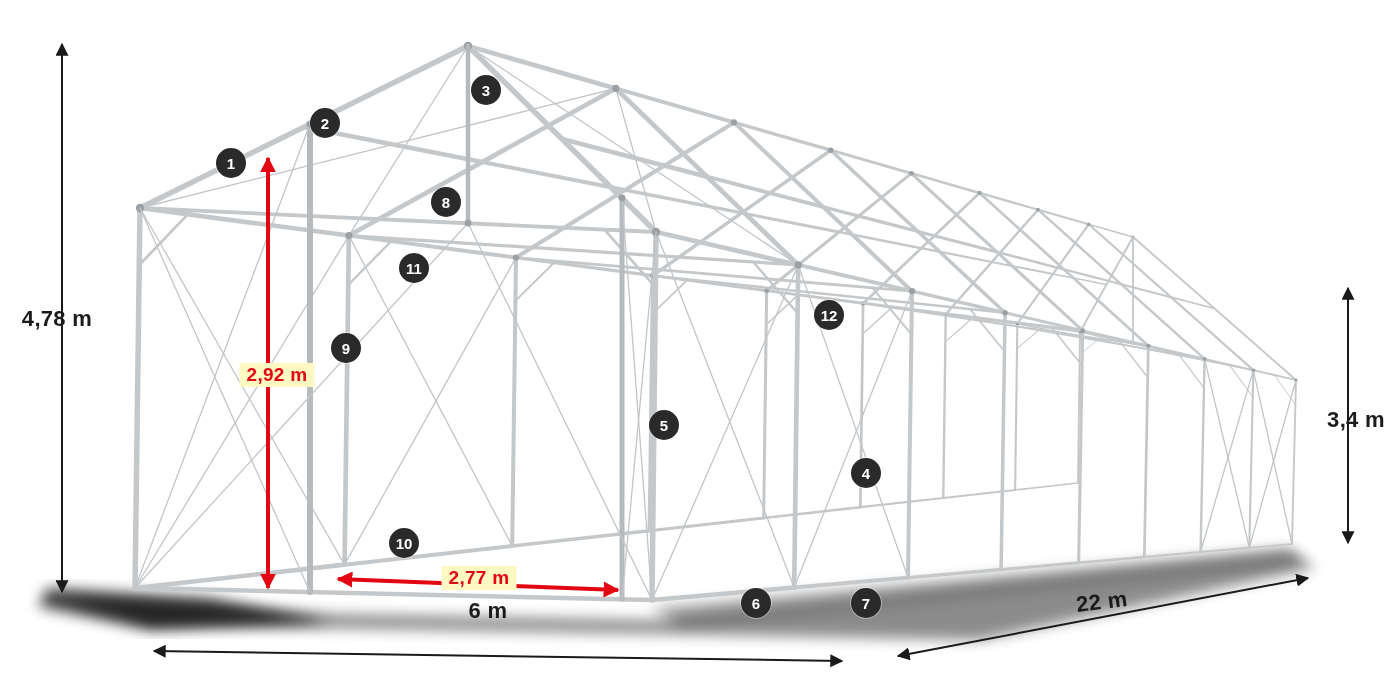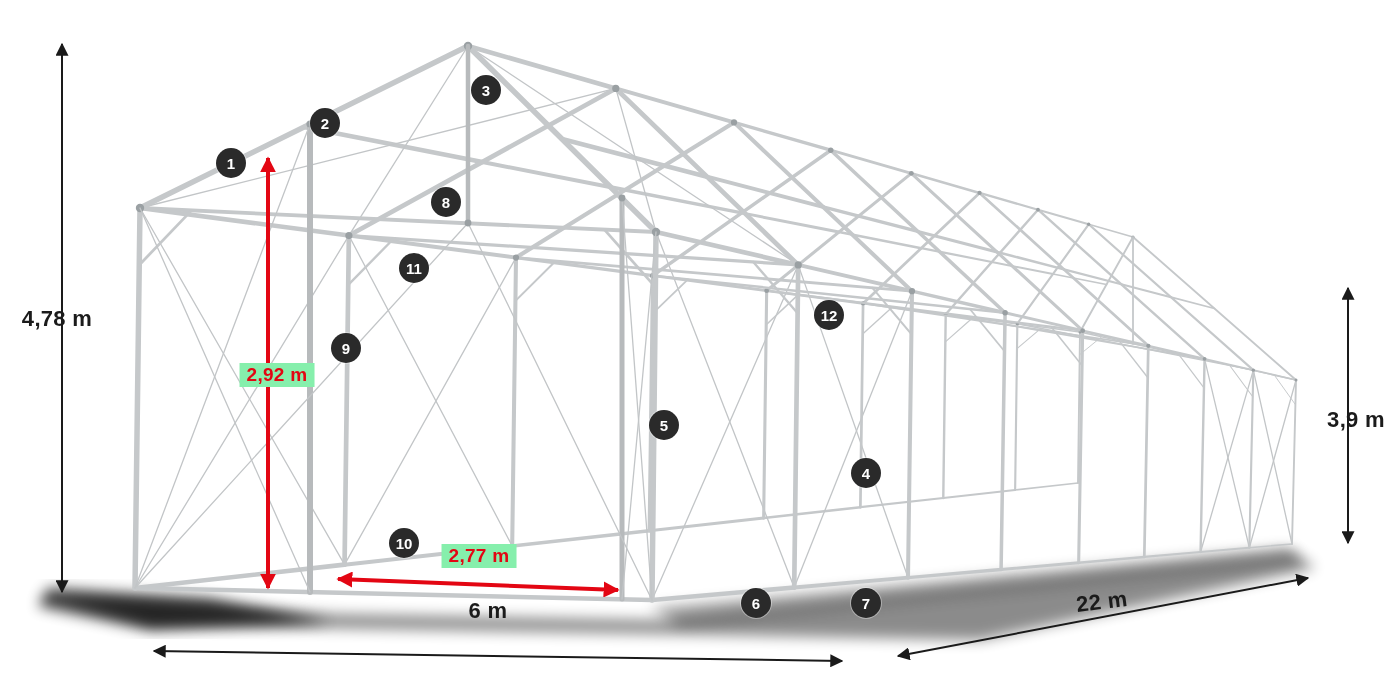--- a/index.html
+++ b/index.html
@@ -12,21 +12,21 @@
     position:absolute; width:30px; height:30px; border-radius:50%;
     background:#2a2a2a; color:#fff; display:flex; align-items:center; justify-content:center;
     font-weight:700; font-size:15px; transform:translate(-50%,-50%);
     box-shadow:0 0 0 1px rgba(255,255,255,.35);
   }
   .dim{
     position:absolute; transform:translate(-50%,-50%);
     font-weight:700; font-size:22px; color:var(--ink); white-space:nowrap; letter-spacing:.3px;
   }
   .dim.red{
-    color:var(--accent); background:#86efac; padding:1px 7px; font-size:19px;
+    color:var(--accent); background:#fef9c3; padding:1px 7px; font-size:19px;
   }
   .dim.rot22{ transform:translate(-50%,-50%) rotate(-7deg); }
   .arrow-black{ stroke:#1a1a1a; stroke-width:2; }
   .arrow-red{ stroke:var(--accent); stroke-width:4; }
 </style>
 </head>
 <body>
 
 <div id="stage">
 
@@ -246,17 +246,17 @@
   <div class="badge" style="left:756px;top:603px">6</div>
   <div class="badge" style="left:866px;top:603px">7</div>
   <div class="badge" style="left:446px;top:202px">8</div>
   <div class="badge" style="left:346px;top:348px">9</div>
   <div class="badge" style="left:404px;top:543px">10</div>
   <div class="badge" style="left:414px;top:268px">11</div>
   <div class="badge" style="left:829px;top:315px">12</div>
 
   <div class="dim" style="left:57px;top:319px">4,78 m</div>
   <div class="dim red" style="left:277px;top:375px">2,92 m</div>
-  <div class="dim red" style="left:479px;top:556px">2,77 m</div>
+  <div class="dim red" style="left:479px;top:578px">2,77 m</div>
   <div class="dim" style="left:488px;top:611px">6 m</div>
   <div class="dim rot22" style="left:1102px;top:602px">22 m</div>
-  <div class="dim" style="left:1356px;top:420px">3,9 m</div>
+  <div class="dim" style="left:1356px;top:420px">3,4 m</div>
 </div>
 
 </body></html>

